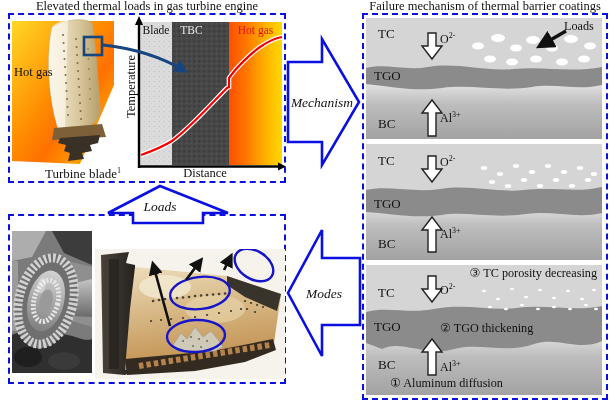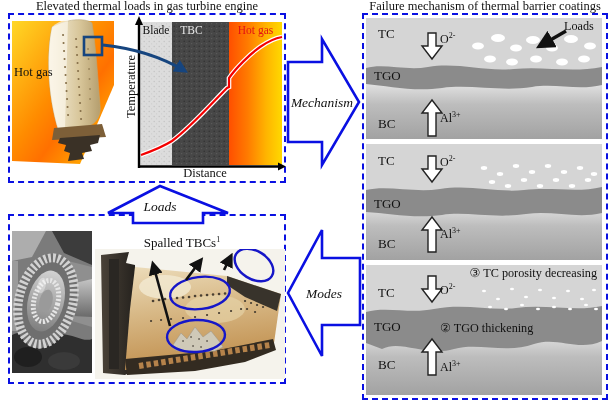--- a/index.html
+++ b/index.html
@@ -97,20 +97,21 @@
         <path d="M23 18h.1M23.5 26h.1M24 34h.1M24.5 42h.1M25 50h.1M25.5 58h.1M26 66h.1M26.5 74h.1M27 82h.1M27.5 90h.1M28 98h.1" stroke="#87714b" stroke-width="2" stroke-linecap="round"></path>
         <path d="M36 22h.1M36.5 30h.1M37 38h.1M37.5 46h.1M38 54h.1M38.5 62h.1M39 70h.1M39.5 78h.1M40 86h.1M40.5 94h.1M41 102h.1" stroke="#87714b" stroke-width="2" stroke-linecap="round"></path>
         <path d="M48 32h.1M48.5 42h.1M49 52h.1M49.5 62h.1M50 72h.1M50 82h.1" stroke="#9a855c" stroke-width="1.8" stroke-linecap="round"></path>
         <polygon points="14,111 62,107 66,120 12,123" fill="#7d5f38"></polygon>
         <polygon points="20,121 60,118 58,126 50,128 52,134 42,136 44,142 28,144 30,136 24,134 26,128 18,126" fill="#3a3126"></polygon>
       </g>
       <rect x="74" y="22" width="18" height="18" fill="none" stroke="#16457f" stroke-width="2.6"></rect>
     </svg>
 
     <span class="lbl" style="left:4px;top:50px;font-size:12.5px">Hot gas</span>
+    <div class="cap" style="left:18px;top:151px;width:110px"><span>Turbine blade</span><sup>1</sup></div>
 
     <svg class="abs" style="left:118px;top:0" width="160" height="165" viewBox="0 0 160 165">
       <rect x="12" y="7" width="32" height="143" fill="url(#pLight)"></rect>
       <rect x="44" y="7" width="57" height="143" fill="url(#pDark)"></rect>
       <rect x="101" y="7" width="53" height="143" fill="url(#gBand)"></rect>
       <path d="M13,140 C27,135 36,131 44,126 C62,113 85,87 99,73 L101,72 L101,63 C108,53 122,39 132,32 C142,25 148,23 154,22" fill="none" stroke="#ffffff" stroke-width="4.6"></path>
       <path d="M13,140 C27,135 36,131 44,126 C62,113 85,87 99,73 L101,72 L101,63 C108,53 122,39 132,32 C142,25 148,23 154,22" fill="none" stroke="#f40000" stroke-width="2.2"></path>
       <path d="M11,153 V8" stroke="#000" stroke-width="2.4"></path>
       <polygon points="7,10 15,10 11,1" fill="#000"></polygon>
       <path d="M10,151.5 H150" stroke="#000" stroke-width="2.4"></path>
@@ -217,20 +218,21 @@
         <path d="M62,11 h8 v13 h6 l-10,13 -10,-13 h6 z" fill="#fff" stroke="#222" stroke-width="1.4"></path>
         <path d="M62,110 v-23 h-6 l10,-13 10,13 h-6 v23 z" fill="#fff" stroke="#222" stroke-width="1.4"></path>
       </svg>
       <span class="lbl" style="left:12px;top:20px">TC</span>
       <span class="lbl" style="left:8px;top:54px">TGO</span>
       <span class="lbl" style="left:12px;top:92px">BC</span>
       <span class="ion" style="left:74px;top:17px"><span>O</span><sup>2-</sup></span>
       <span class="ion" style="left:74px;top:94px"><span>Al</span><sup>3+</sup></span>
       <span class="ann" style="left:74px;top:56px">② TGO thickening</span>
       <span class="ann" style="right:5px;top:1px">③ TC porosity decreasing</span>
+      <span class="ann" style="left:24px;top:111px">① Aluminum diffusion</span>
     </div>
   </div>
 
   <div class="panel" style="left:8px;top:214px;width:278px;height:170px">
 
     <svg class="abs" style="left:2px;top:15px" width="80" height="142" viewBox="0 0 80 142">
       <rect width="80" height="142" fill="#7b7b7b"></rect>
       <polygon points="0,0 34,0 20,26 0,30" fill="#adadad"></polygon>
       <polygon points="40,0 80,0 80,34 52,22" fill="#3c3c3c"></polygon>
       <polygon points="56,30 80,36 80,96 60,90" fill="#8f8f8f"></polygon>
@@ -276,21 +278,20 @@
           </g>
       </g>
     </svg>
 
     <svg class="abs" style="left:0;top:0;pointer-events:none;z-index:3" width="274" height="165" viewBox="0 0 274 165">
       <path d="M160,110 L143,48" stroke="#111" stroke-width="2.6" marker-end="url(#mB)"></path>
       <path d="M176,64 L191,44" stroke="#111" stroke-width="2.6" marker-end="url(#mB)"></path>
       <path d="M214,54 L221,40" stroke="#111" stroke-width="2.6" marker-end="url(#mB)"></path>
     </svg>
 
-    <div class="cap" style="left:116px;top:19px;width:112px;z-index:4"><span>Spalled TBCs</span><sup>1</sup></div>
   </div>
 
   <svg class="abs" style="left:0;top:0;z-index:5;pointer-events:none" width="611" height="403" viewBox="0 0 611 403">
     <polygon points="288,62 322,62 322,39 359,102 322,165 322,142 288,142" fill="#fff" stroke="#0a10e2" stroke-width="2.6"></polygon>
     <polygon points="360,258 322,258 322,230 288,293 322,356 322,325 360,325" fill="#fff" stroke="#0a10e2" stroke-width="2.6"></polygon>
     <polygon points="160,186 228,213 203,213 203,223 133,223 133,213 108,213" fill="#fff" stroke="#0a10e2" stroke-width="2.6"></polygon>
   </svg>
   <div class="conlbl" style="left:287px;top:95px;width:70px;z-index:6">Mechanism</div>
   <div class="conlbl" style="left:296px;top:286px;width:56px;z-index:6">Modes</div>
   <div class="conlbl" style="left:125px;top:199px;width:70px;z-index:6">Loads</div>

